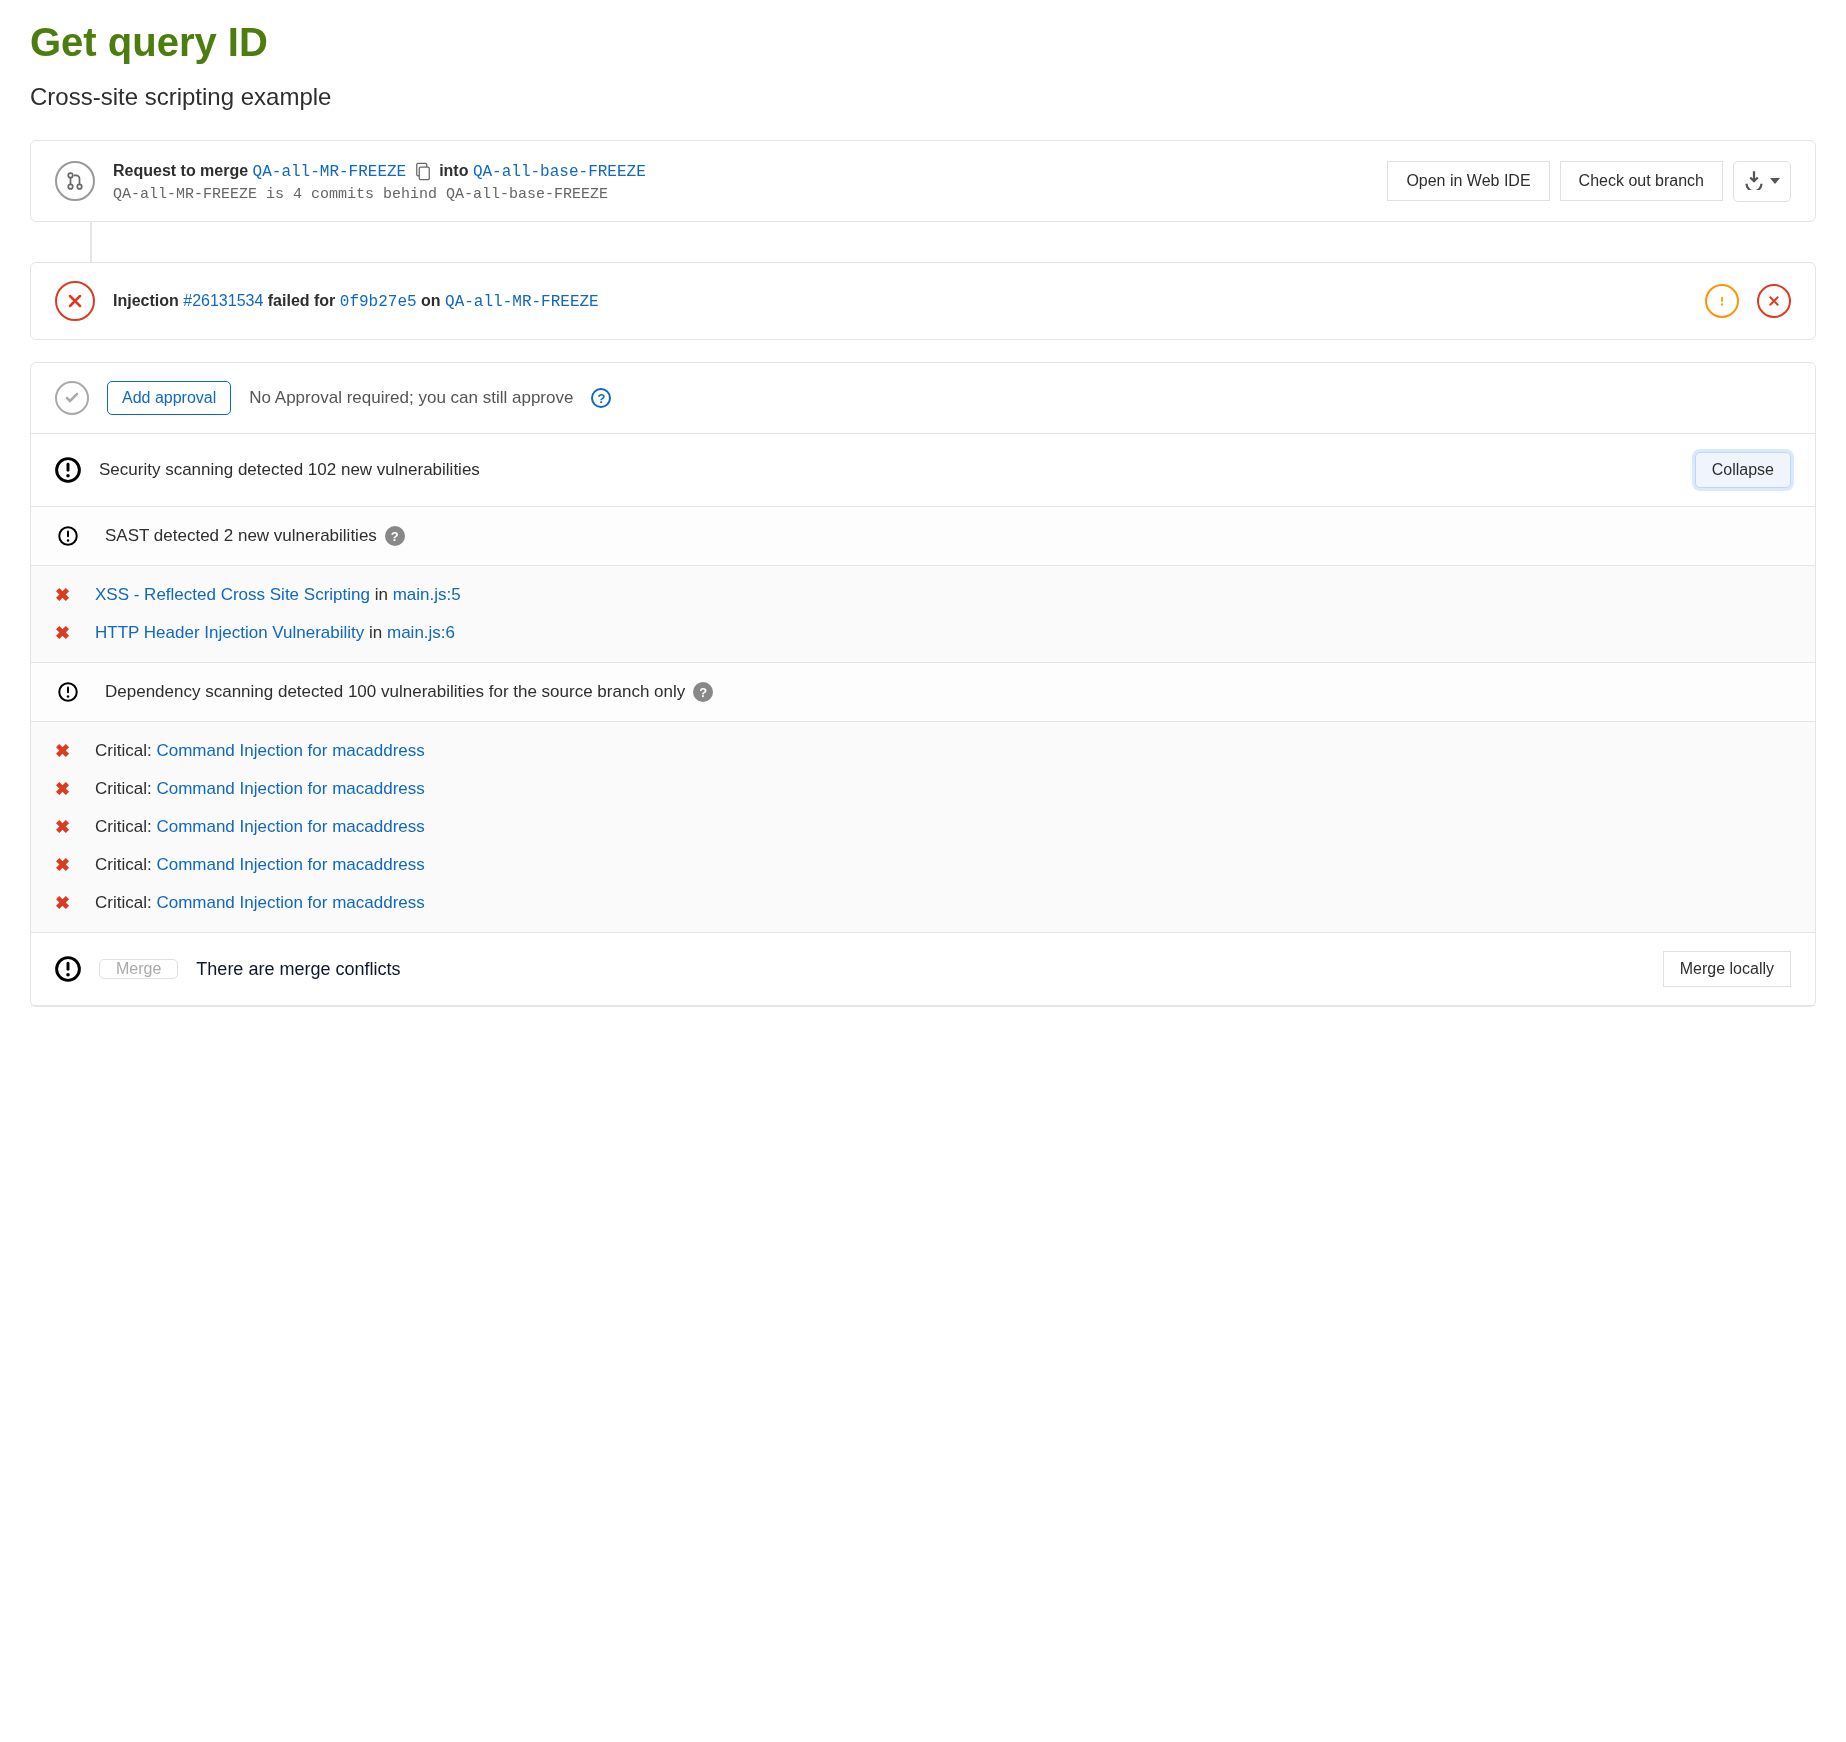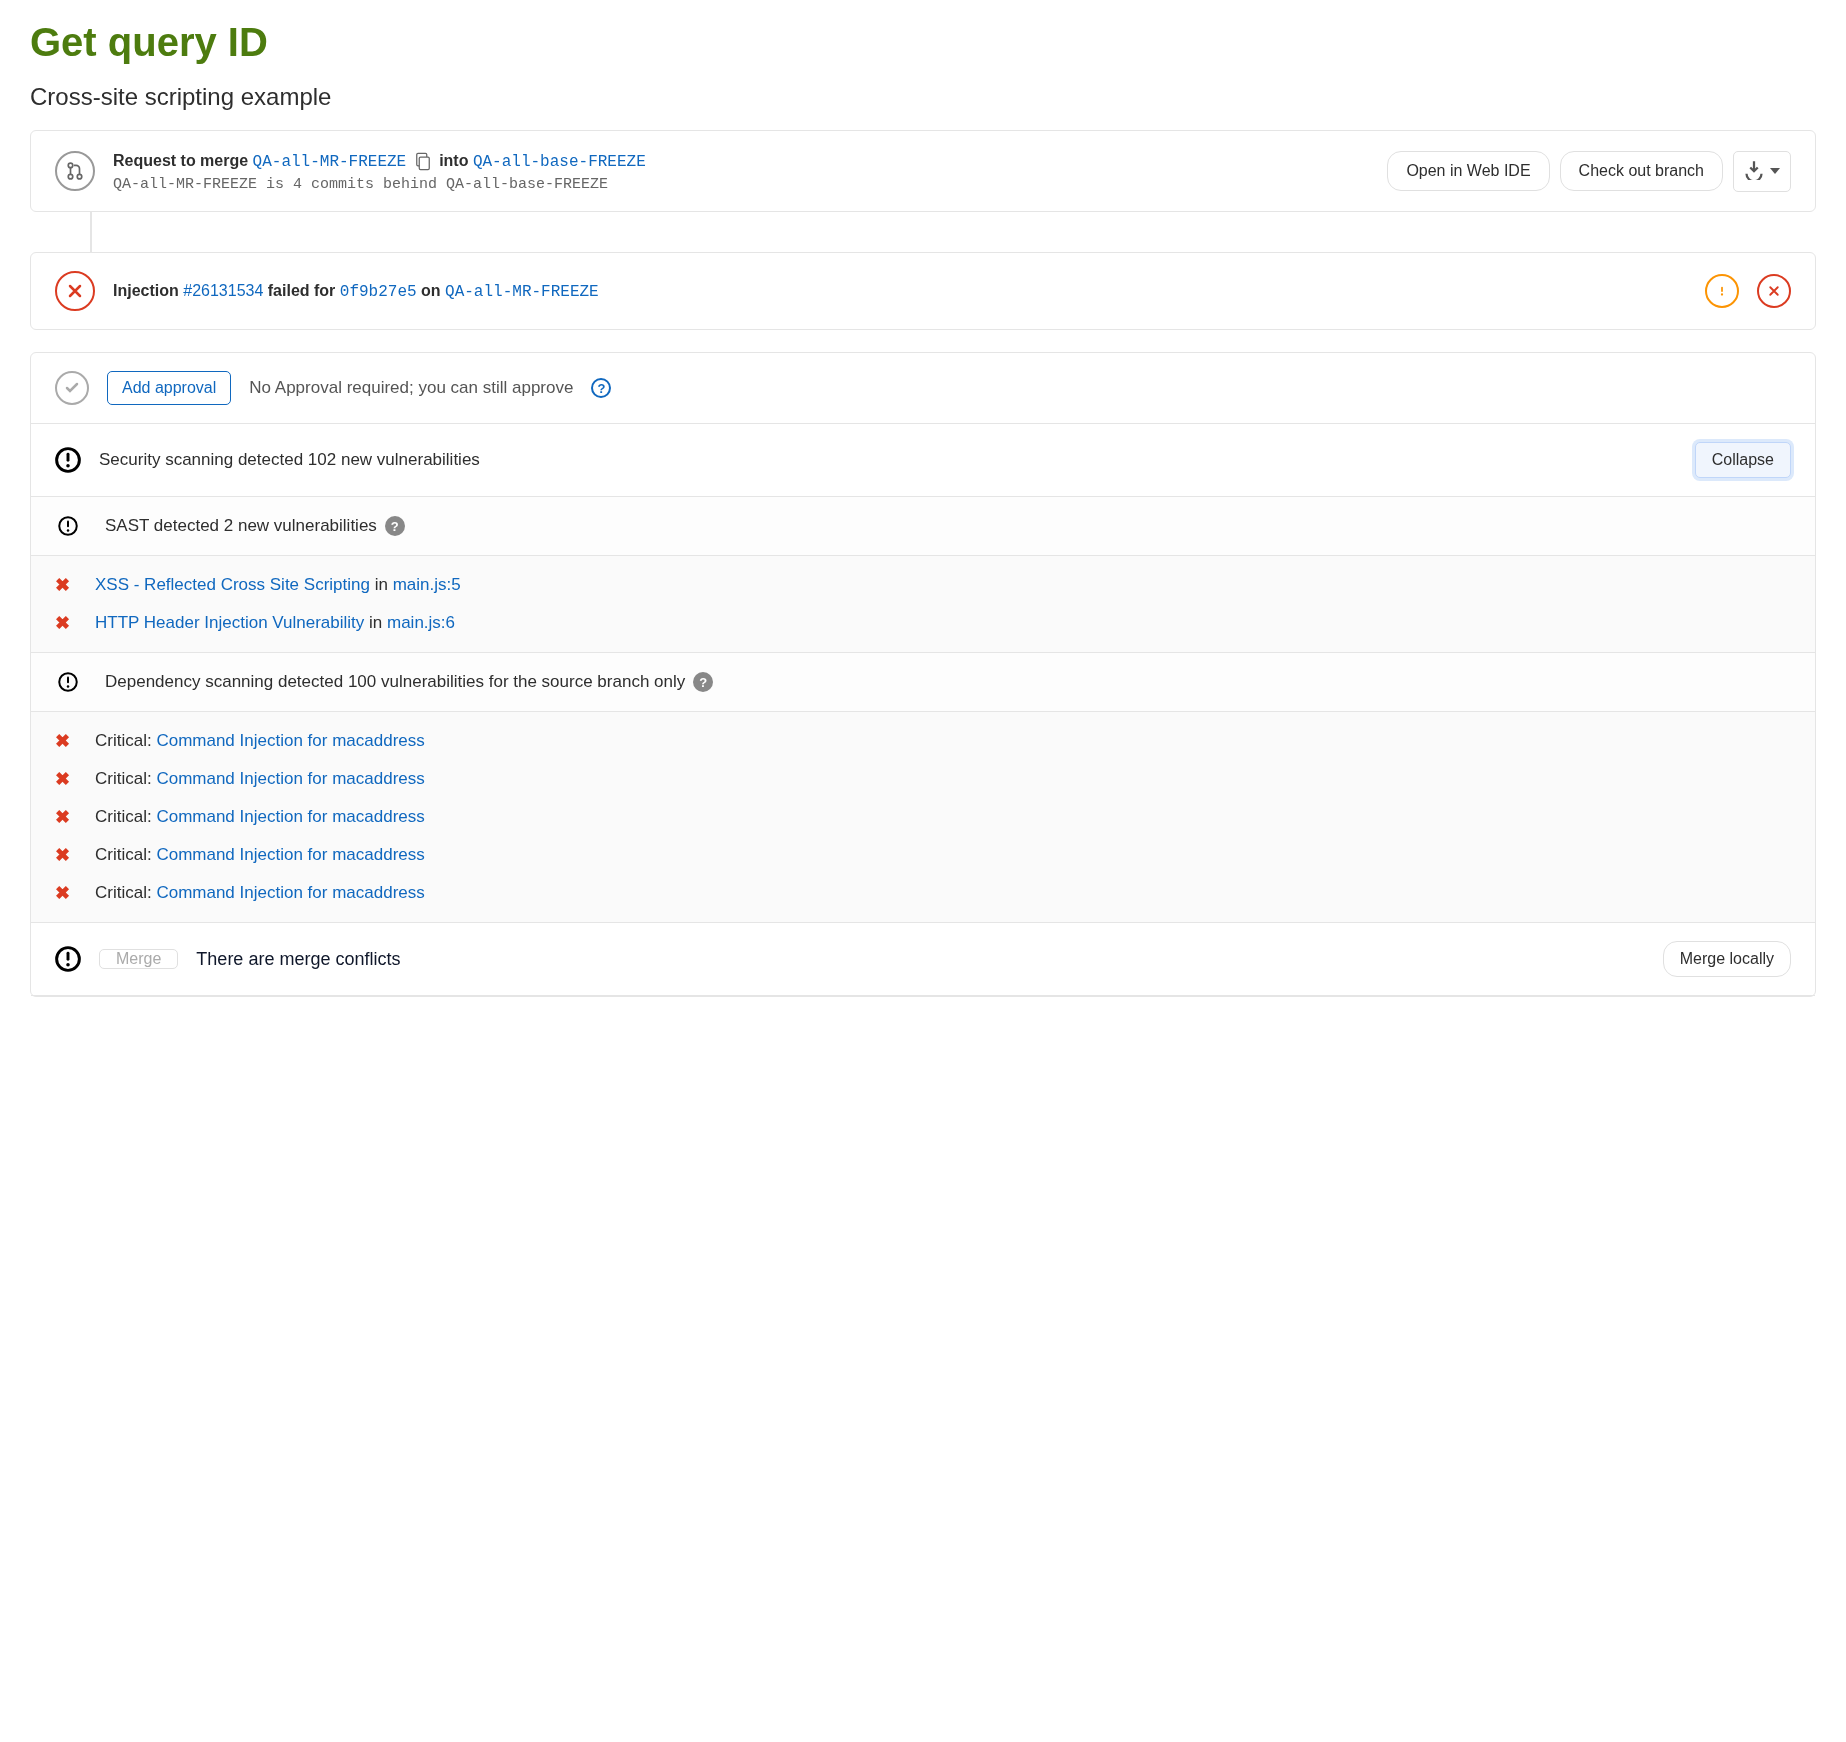--- a/index.html
+++ b/index.html
@@ -4,35 +4,35 @@
 <style>
   * { box-sizing: border-box; margin: 0; padding: 0; }
   body {
     font-family: -apple-system, BlinkMacSystemFont, "Segoe UI", Helvetica, Arial, sans-serif;
     background: #fff;
     color: #2e2e2e;
     padding: 20px 30px;
     font-size: 15px;
   }
   h1.title { font-size: 40px; font-weight: 700; margin-bottom: 18px; color: #4d7c0f; }
-  .subtitle { font-size: 24px; color: #2e2e2e; margin-bottom: 19px; }
+  .subtitle { font-size: 24px; color: #2e2e2e; margin-bottom: 29px; }
   .panel { border: 1px solid #e5e5e5; border-radius: 6px; background: #fff; }
   .panel-section { padding: 18px 24px; border-bottom: 1px solid #e5e5e5; display: flex; align-items: center; gap: 18px; }
   .panel-section:last-child { border-bottom: none; }
   .icon-circle { width: 40px; height: 40px; border: 2px solid #999; border-radius: 50%; display: flex; align-items: center; justify-content: center; flex-shrink: 0; }
   .icon-circle.red { border-color: #db3b21; color: #db3b21; }
   .icon-circle.gray-check { border-color: #aaa; color: #aaa; }
   .merge-row-left { flex: 1; }
   .merge-title { font-size: 16px; line-height: 1.5; color: #2e2e2e; }
   .merge-title b { font-weight: 600; }
   .link-blue { color: #1068bf; }
   .mono { font-family: "SFMono-Regular", Consolas, "Liberation Mono", Menlo, monospace; }
   .merge-subtitle { color: #666; font-size: 15px; margin-top: 2px; }
   .btn-group { display: flex; gap: 10px; align-items: center; }
-  .btn { border: 1px solid #e0e0e0; background: #fff; border-radius: 14px; padding: 10px 18px; font-size: 16px; color: #2e2e2e; cursor: pointer; white-space: nowrap; }
+  .btn { border: 1px solid #e0e0e0; background: #fff; border-radius: 0; padding: 10px 18px; font-size: 16px; color: #2e2e2e; cursor: pointer; white-space: nowrap; }
   .btn-blue-outline { border: 1px solid #1068bf; color: #1068bf; background: #fff; border-radius: 5px; padding: 7px 14px; font-size: 16px; cursor: pointer; }
   .btn-disabled { border: 1px solid #e0e0e0; background: #fff; color: #aaa; border-radius: 5px; padding: 0 16px; font-size: 16px; cursor: not-allowed; }
   .btn-icon { border: 1px solid #e0e0e0; background: #fff; border-radius: 5px; padding: 8px 10px; cursor: pointer; display: flex; align-items: center; gap: 6px; }
   .connector { width: 2px; height: 40px; background: #e5e5e5; margin-left: 60px; }
   .pipeline-text { font-size: 16px; }
   .pipeline-text b { font-weight: 700; }
   .small-circle { width: 34px; height: 34px; border: 2px solid; border-radius: 50%; display: flex; align-items: center; justify-content: center; cursor: pointer; flex-shrink: 0; }
   .small-circle.orange { border-color: #fc9403; color: #fc9403; }
   .small-circle.red { border-color: #db3b21; color: #db3b21; }
   .mr-widget { margin-top: 22px; }

